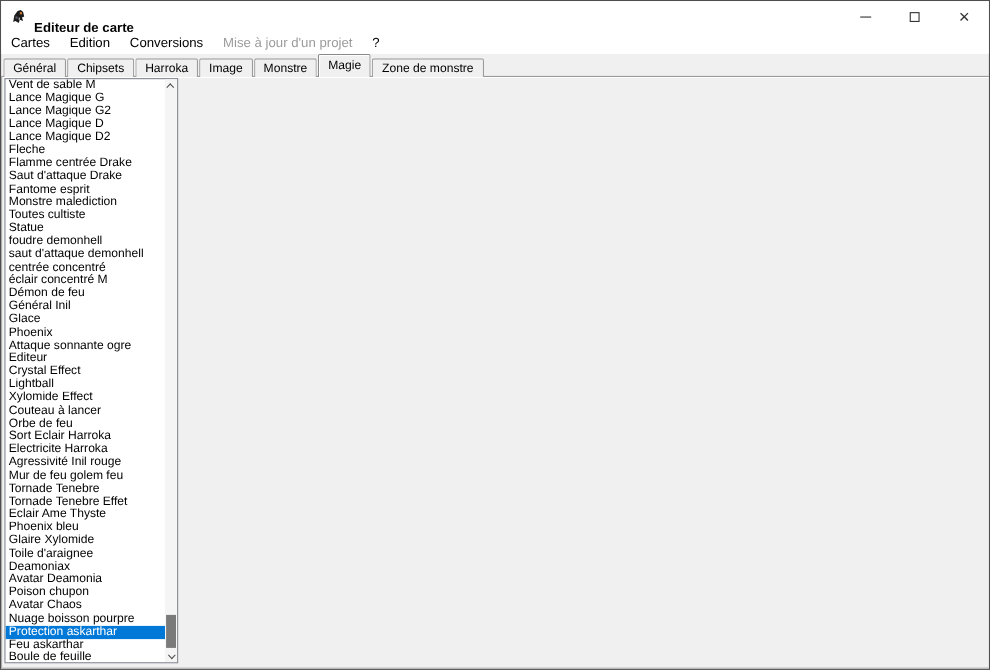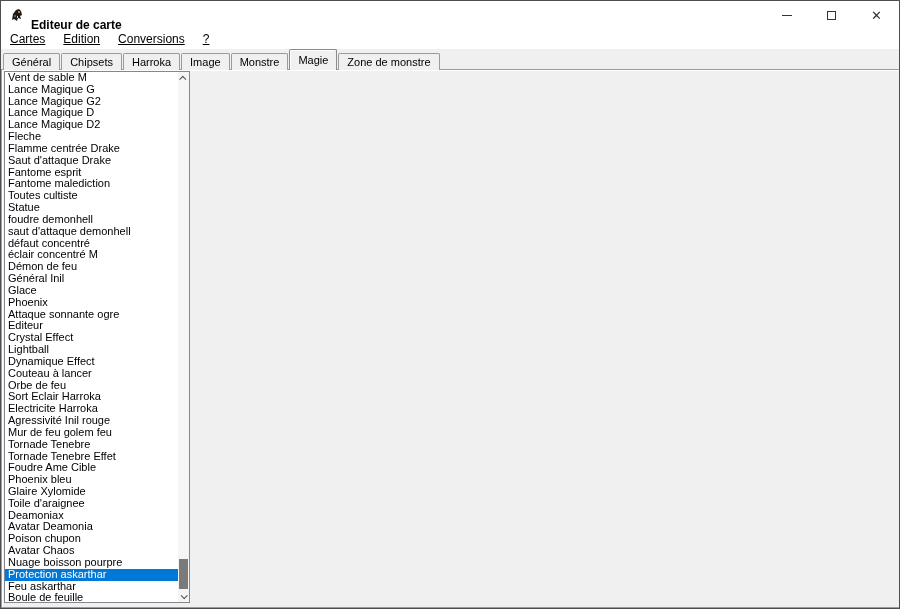--- a/index.html
+++ b/index.html
@@ -14,35 +14,35 @@
   .title-text { position:absolute; left:30px; top:7px; font-size:12px; font-weight:600;margin-top:10px; }
   .win-controls { position:absolute; right:0; top:0; height:28px; display:flex; }
   .win-btn { width:45px; height:28px; display:flex; align-items:center; justify-content:center; }
   .glyph-min { width:10px; border-top:1px solid #333; }
   .glyph-max { width:9px; height:9px; border:1px solid #333; }
   .glyph-close { font-size:13px; color:#333; line-height:1; }
 
   
   .menubar { position:absolute; left:0; top:28px; width:100%; height:20px; background:#fff;
              display:flex; align-items:center; font-size:12px; }
-  .menu-item { padding:2px 9px;text-decoration:underline; }
+  .menu-item { padding:2px 9px; }
   .menu-item.disabled { color:#9b9b9b; }
 
   
   .tabstrip { position:absolute; left:2px; top:48px; height:21px; display:flex; align-items:flex-end; z-index:3; }
   .tab { height:17px; padding:2px 8px 0 8px; background:#f0f0f0;
          border:1px solid #9b9b9b; border-bottom:none; border-radius:2px 2px 0 0;
          margin-right:1px; white-space:nowrap; }
   .tab.active { height:21px; padding-top:4px; background:#f0f0f0; position:relative; z-index:4;
                 border-color:#8a8a8a; box-shadow:inset 1px 1px 0 #fff; }
   .tabpage { position:absolute; left:0; top:68px; width:899px; height:539px; background:#f0f0f0;
              border:1px solid #9b9b9b; box-shadow:inset 1px 1px 0 #fff; z-index:1; }
 
   
-  .listbox { position:absolute; left:3px; top:70px; width:186px; height:532px; background:#fff;
+  .listbox { position:absolute; left:3px; top:70px; width:158px; height:532px; background:#fff;
              border:1px solid #828790; overflow:hidden; z-index:5; }
   .list-items { position:absolute; left:0; top:0; right:11px; bottom:0; overflow:hidden; }
   .list-item { height:11.84px; line-height:11.8px; padding-left:3px; white-space:nowrap; overflow:hidden; }
   .list-item.selected { background:#0078d7; color:#fff; }
   .v-scroll { position:absolute; top:0; right:0; width:11px; height:100%; background:#f5f5f5; }
   .scroll-arrow { position:absolute; left:0; width:11px; height:12px; display:flex; align-items:center; justify-content:center; }
   .scroll-arrow.up { top:0; } .scroll-arrow.down { bottom:0; }
   .chev { width:5px; height:5px; border-left:1px solid #505050; border-top:1px solid #505050; }
   .chev.up { transform:rotate(45deg) translateY(1px); }
   .chev.down { transform:rotate(225deg) translateY(1px); }
@@ -168,20 +168,21 @@
       <div class="win-btn">
           <span class="glyph-close">✕</span>
         </div>
     </div>
   </div>
 
   <div class="menubar">
       <div class="menu-item">Cartes</div>
       <div class="menu-item">Edition</div>
       <div class="menu-item">Conversions</div>
+      <div class="menu-item disabled">Mise à jour d'un projet</div>
       <div class="menu-item">?</div>
     </div>
 
   <div class="tabstrip">
       <div class="tab">Général</div>
       <div class="tab">Chipsets</div>
       <div class="tab">Harroka</div>
       <div class="tab">Image</div>
       <div class="tab">Monstre</div>
       <div class="tab active">Magie</div>
@@ -193,45 +194,45 @@
     <div class="list-items">
         <div class="list-item">Vent de sable M</div>
         <div class="list-item">Lance Magique G</div>
         <div class="list-item">Lance Magique G2</div>
         <div class="list-item">Lance Magique D</div>
         <div class="list-item">Lance Magique D2</div>
         <div class="list-item">Fleche</div>
         <div class="list-item">Flamme centrée Drake</div>
         <div class="list-item">Saut d'attaque Drake</div>
         <div class="list-item">Fantome esprit</div>
-        <div class="list-item">Fantome malediction</div>
+        <div class="list-item">Monstre malediction</div>
         <div class="list-item">Toutes cultiste</div>
         <div class="list-item">Statue</div>
         <div class="list-item">foudre demonhell</div>
         <div class="list-item">saut d'attaque demonhell</div>
-        <div class="list-item">défaut concentré</div>
+        <div class="list-item">centrée concentré</div>
         <div class="list-item">éclair concentré M</div>
         <div class="list-item">Démon de feu</div>
         <div class="list-item">Général Inil</div>
         <div class="list-item">Glace</div>
         <div class="list-item">Phoenix</div>
         <div class="list-item">Attaque sonnante ogre</div>
         <div class="list-item">Editeur</div>
         <div class="list-item">Crystal Effect</div>
         <div class="list-item">Lightball</div>
-        <div class="list-item">Dynamique Effect</div>
+        <div class="list-item">Xylomide Effect</div>
         <div class="list-item">Couteau à lancer</div>
         <div class="list-item">Orbe de feu</div>
         <div class="list-item">Sort Eclair Harroka</div>
         <div class="list-item">Electricite Harroka</div>
         <div class="list-item">Agressivité Inil rouge</div>
         <div class="list-item">Mur de feu golem feu</div>
         <div class="list-item">Tornade Tenebre</div>
         <div class="list-item">Tornade Tenebre Effet</div>
-        <div class="list-item">Foudre Ame Cible</div>
+        <div class="list-item">Eclair Ame Thyste</div>
         <div class="list-item">Phoenix bleu</div>
         <div class="list-item">Glaire Xylomide</div>
         <div class="list-item">Toile d'araignee</div>
         <div class="list-item">Deamoniax</div>
         <div class="list-item">Avatar Deamonia</div>
         <div class="list-item">Poison chupon</div>
         <div class="list-item">Avatar Chaos</div>
         <div class="list-item">Nuage boisson pourpre</div>
         <div class="list-item selected">Protection askarthar</div>
         <div class="list-item">Feu askarthar</div>

